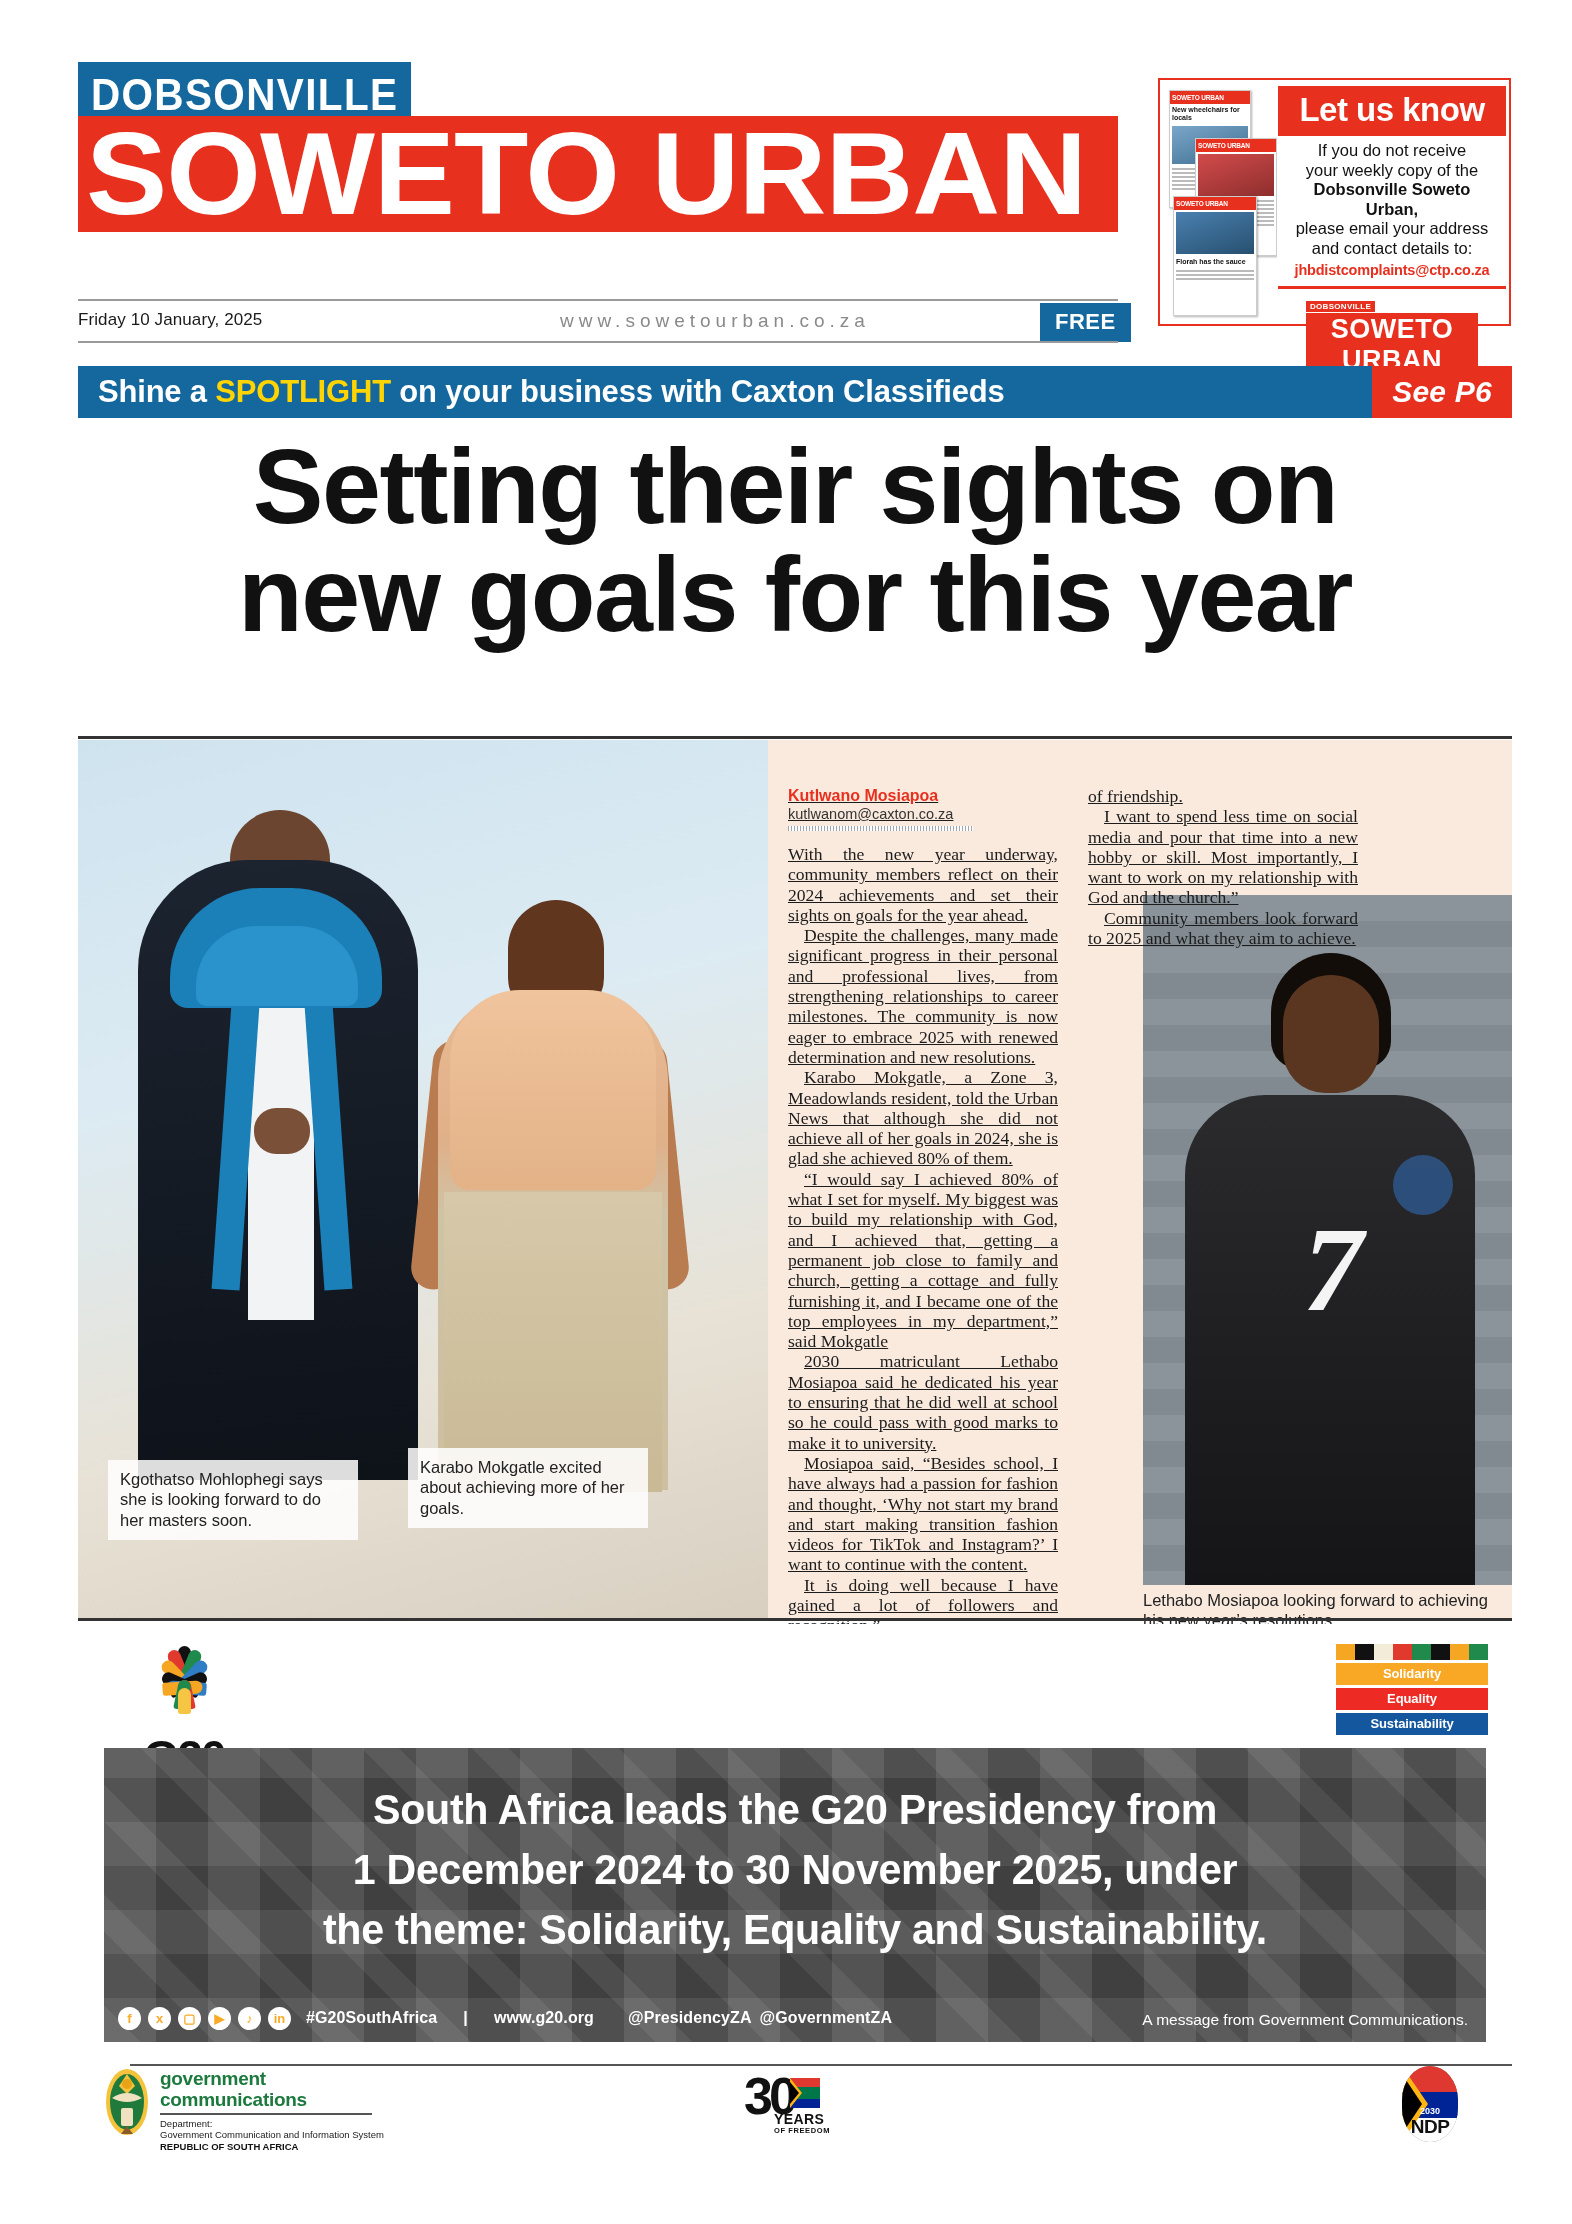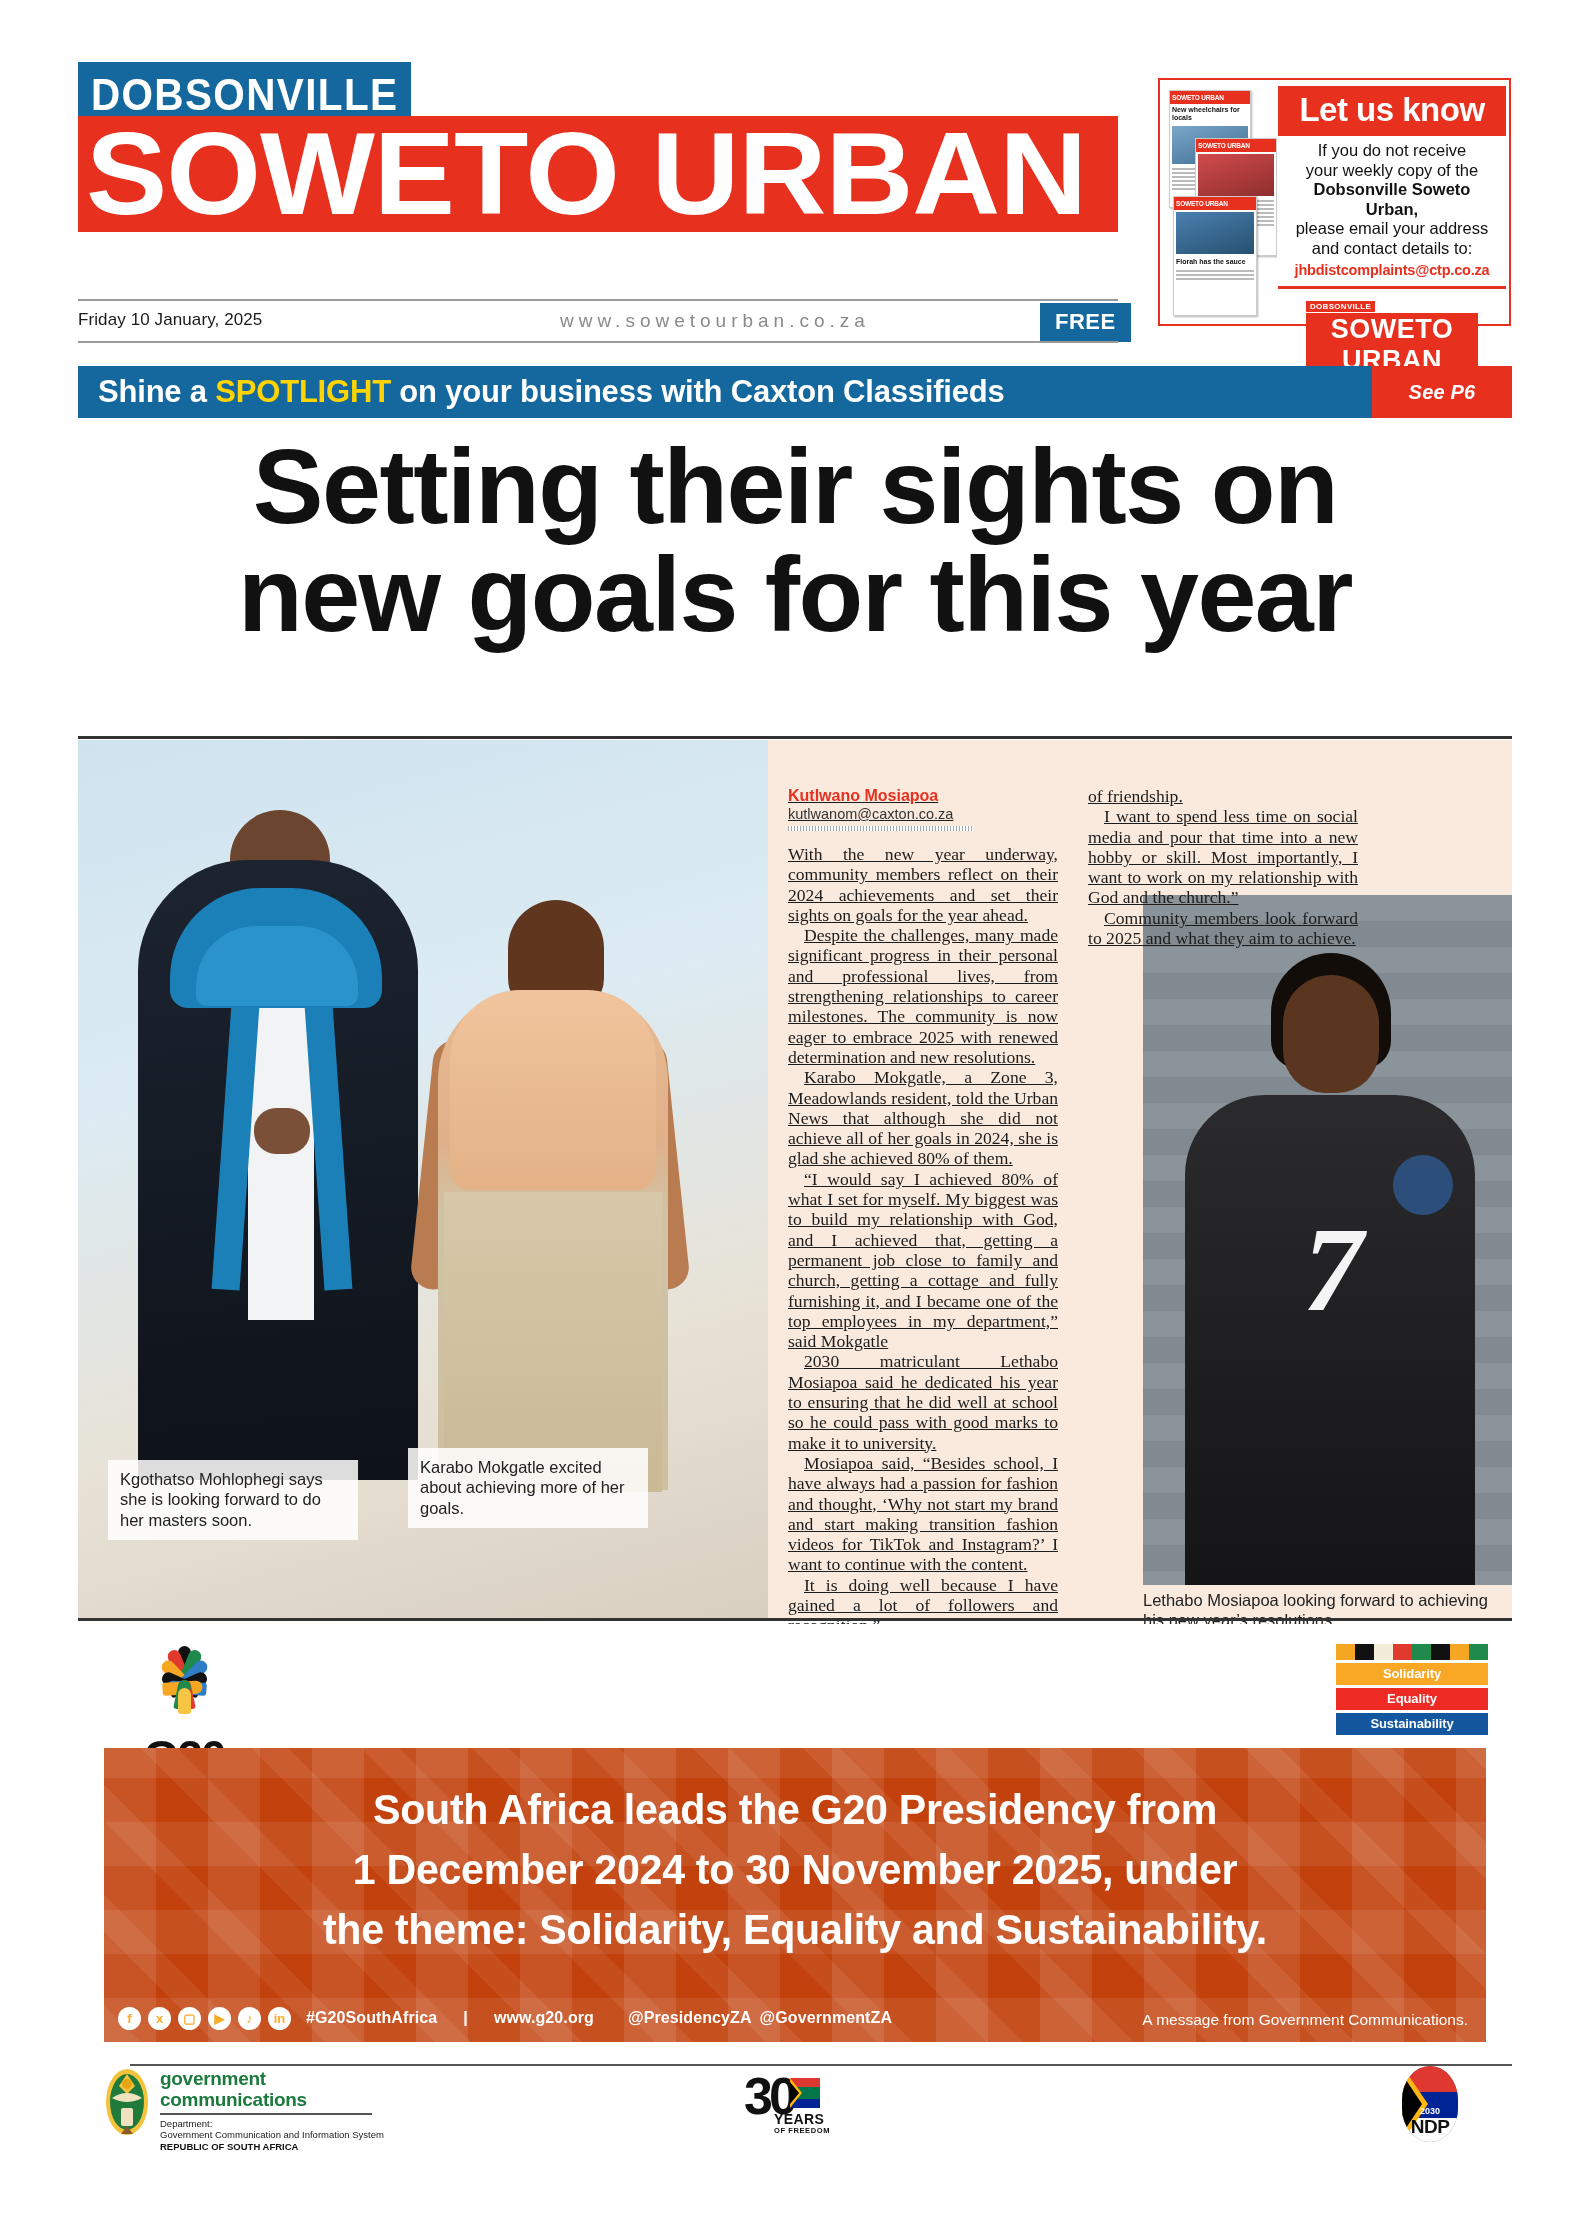--- a/index.html
+++ b/index.html
@@ -87,21 +87,21 @@
   .spotlight {
     position:absolute; left:78px; top:366px; width:1434px; height:52px;
     background:#14689e; display:flex; align-items:center;
   }
   .spot-text {
     flex:1; color:#fff; font-size:31px; font-weight:bold; padding-left:20px;
     letter-spacing:-0.2px; white-space:nowrap;
   }
   .spot-text .hl { color:#ffd400; }
   .spot-see {
-    width:140px; height:52px; background:#e8301f; color:#fff; font-size:20px;
+    width:140px; height:52px; background:#e8301f; color:#fff; font-size:30px;
     font-weight:bold; font-style:italic; display:flex; align-items:center;
     justify-content:center; letter-spacing:0.2px;
   }
 
   
   .headline {
     position:absolute; left:78px; top:432px; width:1434px;
     font-family:"Liberation Sans", sans-serif; font-weight:bold;
     color:#111; font-size:106px; line-height:108px; letter-spacing:-1.5px;
     text-align:center;
@@ -218,21 +218,21 @@
   .badge-strip { height:16px; display:flex; margin-bottom:3px; }
   .badge-strip div { flex:1; }
   .badge { color:#fff; font-weight:bold; font-size:13px; text-align:center;
            line-height:22px; height:22px; margin-bottom:3px; letter-spacing:-0.1px;}
   .b-sol { background:#f9a826; }
   .b-eq  { background:#ee2a24; }
   .b-sus { background:#14579e; }
 
   .g20-banner {
     position:absolute; left:26px; top:124px; width:1382px; height:294px;
-    background:#c2410c; overflow:hidden;
+    background:#404040; overflow:hidden;
   }
   .g20-banner::before {
     content:""; position:absolute; inset:0;
     background:
       repeating-linear-gradient(90deg, rgba(255,255,255,.10) 0px, rgba(255,255,255,.10) 52px, transparent 52px, transparent 104px),
       repeating-linear-gradient(0deg, rgba(255,255,255,.08) 0px, rgba(255,255,255,.08) 44px, transparent 44px, transparent 88px),
       repeating-linear-gradient(45deg, rgba(255,255,255,.07) 0px, rgba(255,255,255,.07) 26px, transparent 26px, transparent 78px);
   }
   .g20-banner-text {
     position:relative; color:#fff; font-weight:bold; text-align:center;

